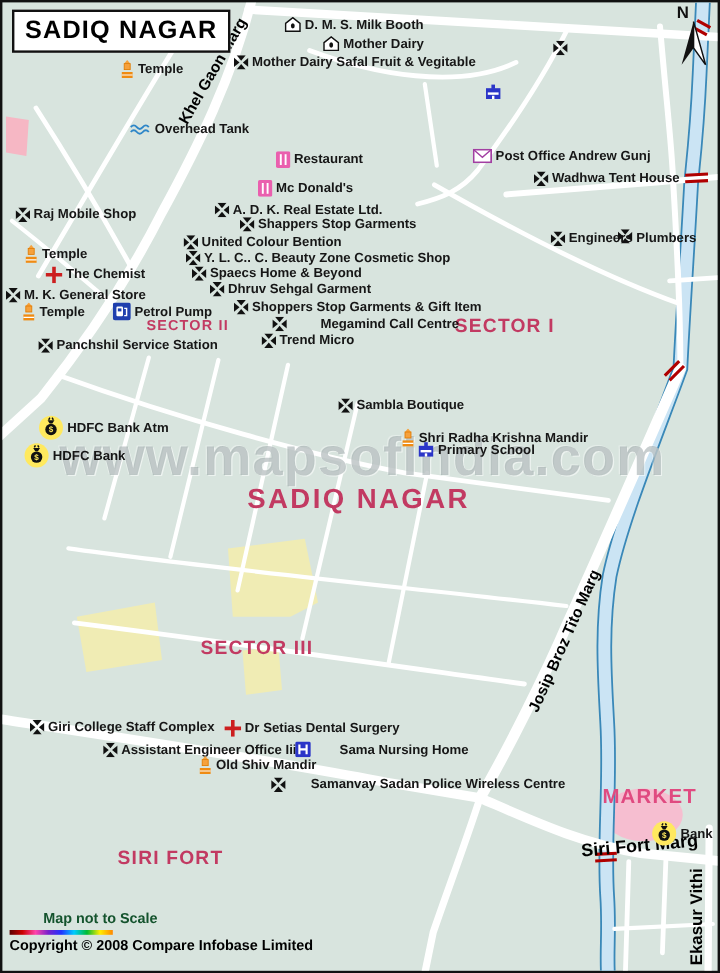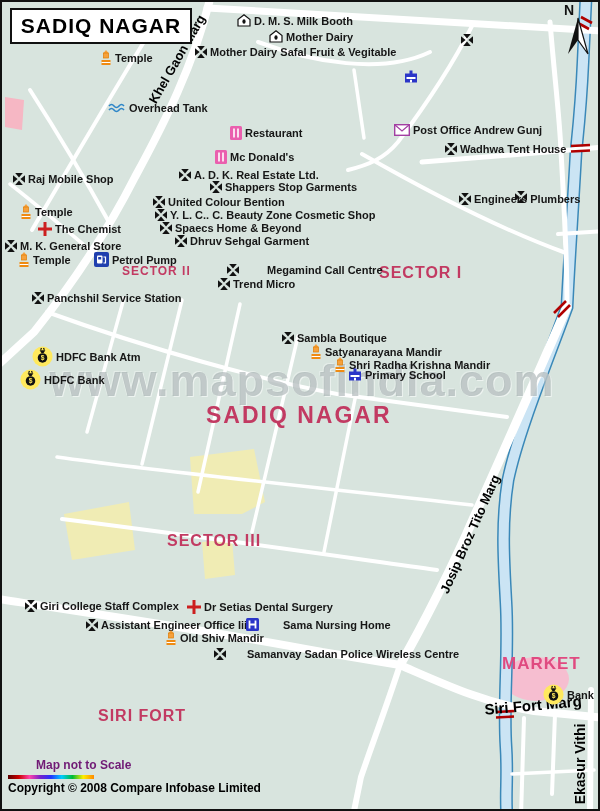--- a/index.html
+++ b/index.html
@@ -21,21 +21,21 @@
     color:rgba(125,138,140,0.42);
     text-shadow:1px 1px 0 rgba(255,255,255,0.55),-1px -1px 0 rgba(255,255,255,0.35);
     z-index:5;white-space:nowrap;
   }
   #north-label{position:absolute;left:562px;top:0px;font-size:14px;font-weight:bold;color:#111;z-index:20;}
   .poi{position:absolute;display:flex;align-items:center;gap:3px;z-index:15;white-space:nowrap;}
   .poi .lbl{font-size:11px;font-weight:700;color:#161616;}
   .poi .ic{display:inline-flex;line-height:0;}
   .area-label{position:absolute;font-weight:bold;color:#c23a62;letter-spacing:1px;z-index:12;white-space:nowrap;}
   .road-label{position:absolute;font-weight:bold;color:#000;z-index:11;white-space:nowrap;transform-origin:center;}
-  #footer-scale{position:absolute;left:6px;top:756px;font-size:12px;font-weight:bold;color:#701a75;z-index:20;padding-left:28px;}
+  #footer-scale{position:absolute;left:6px;top:756px;font-size:12px;font-weight:bold;color:#14532d;z-index:20;padding-left:28px;}
   #rainbow-bar{
     position:absolute;left:6px;top:773px;width:86px;height:4px;z-index:20;
     background:linear-gradient(to right,#5a0000,#cc0000,#ff44aa,#7722cc,#2233ff,#00ccff,#00bb33,#ffee00,#ff8800);
   }
   #footer-copyright{position:absolute;left:6px;top:779px;font-size:12px;font-weight:bold;color:#000;z-index:20;}
 </style>
 </head>
 <body>
 
 <div id="map">
@@ -196,21 +196,21 @@
             <g fill="#111">
               <polygon points="2.2,0 9.8,0 6,4.6"></polygon>
               <polygon points="2.2,12 9.8,12 6,7.4"></polygon>
               <polygon points="0,2.2 0,9.8 4.6,6"></polygon>
               <polygon points="12,2.2 12,9.8 7.4,6"></polygon>
             </g>
           </svg>
         </span>
         <span class="lbl">A. D. K. Real Estate Ltd.</span>
       </div>
-      <div class="poi" style="left: 208px; top: 179px;">
+      <div class="poi" style="left: 198px; top: 179px;">
         <span class="ic">
           <svg width="12" height="12" viewBox="0 0 12 12">
             <g fill="#111">
               <polygon points="2.2,0 9.8,0 6,4.6"></polygon>
               <polygon points="2.2,12 9.8,12 6,7.4"></polygon>
               <polygon points="0,2.2 0,9.8 4.6,6"></polygon>
               <polygon points="12,2.2 12,9.8 7.4,6"></polygon>
             </g>
           </svg>
         </span>
@@ -260,20 +260,33 @@
           <svg width="12" height="12" viewBox="0 0 12 12">
             <g fill="#111">
               <polygon points="2.2,0 9.8,0 6,4.6"></polygon>
               <polygon points="2.2,12 9.8,12 6,7.4"></polygon>
               <polygon points="0,2.2 0,9.8 4.6,6"></polygon>
               <polygon points="12,2.2 12,9.8 7.4,6"></polygon>
             </g>
           </svg>
         </span>
         <span class="lbl">Dhruv Sehgal Garment</span>
+      </div>
+      <div class="poi" style="left: 193px; top: 248px;">
+        <span class="ic">
+          <svg width="12" height="12" viewBox="0 0 12 12">
+            <g fill="#111">
+              <polygon points="2.2,0 9.8,0 6,4.6"></polygon>
+              <polygon points="2.2,12 9.8,12 6,7.4"></polygon>
+              <polygon points="0,2.2 0,9.8 4.6,6"></polygon>
+              <polygon points="12,2.2 12,9.8 7.4,6"></polygon>
+            </g>
+          </svg>
+        </span>
+        <span class="lbl">Shoppers Stop Garments &amp; Gift Item</span>
       </div>
       <div class="poi" style="left: 225px; top: 262px; gap: 28px;">
         <span class="ic">
           <svg width="12" height="12" viewBox="0 0 12 12">
             <g fill="#111">
               <polygon points="2.2,0 9.8,0 6,4.6"></polygon>
               <polygon points="2.2,12 9.8,12 6,7.4"></polygon>
               <polygon points="0,2.2 0,9.8 4.6,6"></polygon>
               <polygon points="12,2.2 12,9.8 7.4,6"></polygon>
             </g>
@@ -354,21 +367,21 @@
         <span class="ic">
           <svg width="15" height="15" viewBox="0 0 15 15">
             <rect width="15" height="15" rx="2" fill="#1f3fae"></rect>
             <rect x="3" y="3.5" width="5.5" height="8" rx="1" fill="#fff"></rect>
             <rect x="4.2" y="5" width="3" height="2.5" fill="#1f3fae"></rect>
             <path d="M9.5,5 h2 v6 h-2" stroke="#fff" stroke-width="1.2" fill="none"></path>
           </svg>
         </span>
         <span class="lbl">Petrol Pump</span>
       </div>
-      <div class="poi" style="left: 30px; top: 290px;">
+      <div class="poi" style="left: 30px; top: 280px;">
         <span class="ic">
           <svg width="12" height="12" viewBox="0 0 12 12">
             <g fill="#111">
               <polygon points="2.2,0 9.8,0 6,4.6"></polygon>
               <polygon points="2.2,12 9.8,12 6,7.4"></polygon>
               <polygon points="0,2.2 0,9.8 4.6,6"></polygon>
               <polygon points="12,2.2 12,9.8 7.4,6"></polygon>
             </g>
           </svg>
         </span>
@@ -404,177 +417,166 @@
             <g fill="#111">
               <polygon points="2.2,0 9.8,0 6,4.6"></polygon>
               <polygon points="2.2,12 9.8,12 6,7.4"></polygon>
               <polygon points="0,2.2 0,9.8 4.6,6"></polygon>
               <polygon points="12,2.2 12,9.8 7.4,6"></polygon>
             </g>
           </svg>
         </span>
         <span class="lbl">Sambla Boutique</span>
       </div>
-      <div class="poi" style="left: 308px; top: 342px;">
+      <div class="poi" style="left: 332px; top: 355px;">
         <span class="ic">
           <svg width="12" height="16" viewBox="0 0 12 16">
             <polygon points="6,0 8.5,3 3.5,3" fill="#f6a13c"></polygon>
             <rect x="3.5" y="3" width="5" height="5" fill="#f6a13c" stroke="#e07b00" stroke-width="0.7"></rect>
             <rect x="1.5" y="10" width="9" height="5" fill="#ef8b13"></rect>
             <line x1="1.5" y1="12.5" x2="10.5" y2="12.5" stroke="#fff" stroke-width="1"></line>
           </svg>
         </span>
-        <span class="lbl">Satyanarayana Mandir</span>
-      </div>
-      <div class="poi" style="left: 332px; top: 355px;">
+        <span class="lbl">Shri Radha Krishna Mandir</span>
+      </div>
+      <div class="poi" style="left: 346px; top: 366px;">
+        <span class="ic">
+          <svg width="14" height="13" viewBox="0 0 14 13">
+            <rect x="1" y="3.5" width="12" height="9" fill="#2b35c8"></rect>
+            <rect x="5.5" y="0.5" width="3" height="3.5" fill="#2b35c8"></rect>
+            <rect x="2.5" y="7" width="9" height="2" fill="#fff"></rect>
+            <rect x="6" y="9.8" width="2" height="2.7" fill="#fff"></rect>
+          </svg>
+        </span>
+        <span class="lbl">Primary School</span>
+      </div>
+      <div class="poi" style="left: 402px; top: 68px;">
+        <span class="ic">
+          <svg width="14" height="13" viewBox="0 0 14 13">
+            <rect x="1" y="3.5" width="12" height="9" fill="#2b35c8"></rect>
+            <rect x="5.5" y="0.5" width="3" height="3.5" fill="#2b35c8"></rect>
+            <rect x="2.5" y="7" width="9" height="2" fill="#fff"></rect>
+            <rect x="6" y="9.8" width="2" height="2.7" fill="#fff"></rect>
+          </svg>
+        </span>
+      </div>
+      <div class="poi" style="left: 392px; top: 122px;">
+        <span class="ic">
+          <svg width="16" height="12" viewBox="0 0 16 12">
+            <rect x="0.7" y="0.7" width="14.6" height="10.6" fill="#fff" stroke="#a23fa2" stroke-width="1.4"></rect>
+            <path d="M1,1 L8,7 L15,1" fill="none" stroke="#a23fa2" stroke-width="1.2"></path>
+          </svg>
+        </span>
+        <span class="lbl">Post Office Andrew Gunj</span>
+      </div>
+      <div class="poi" style="left: 443px; top: 141px;">
+        <span class="ic">
+          <svg width="12" height="12" viewBox="0 0 12 12">
+            <g fill="#111">
+              <polygon points="2.2,0 9.8,0 6,4.6"></polygon>
+              <polygon points="2.2,12 9.8,12 6,7.4"></polygon>
+              <polygon points="0,2.2 0,9.8 4.6,6"></polygon>
+              <polygon points="12,2.2 12,9.8 7.4,6"></polygon>
+            </g>
+          </svg>
+        </span>
+        <span class="lbl">Wadhwa Tent House</span>
+      </div>
+      <div class="poi" style="left: 457px; top: 155px; margin-top: 36px;">
+        <span class="ic">
+          <svg width="12" height="12" viewBox="0 0 12 12">
+            <g fill="#111">
+              <polygon points="2.2,0 9.8,0 6,4.6"></polygon>
+              <polygon points="2.2,12 9.8,12 6,7.4"></polygon>
+              <polygon points="0,2.2 0,9.8 4.6,6"></polygon>
+              <polygon points="12,2.2 12,9.8 7.4,6"></polygon>
+            </g>
+          </svg>
+        </span>
+        <span class="lbl">Engineers Plumbers</span>
+      </div>
+      <div class="poi" style="left: 513px; top: 189px;">
+        <span class="ic">
+          <svg width="12" height="12" viewBox="0 0 12 12">
+            <g fill="#111">
+              <polygon points="2.2,0 9.8,0 6,4.6"></polygon>
+              <polygon points="2.2,12 9.8,12 6,7.4"></polygon>
+              <polygon points="0,2.2 0,9.8 4.6,6"></polygon>
+              <polygon points="12,2.2 12,9.8 7.4,6"></polygon>
+            </g>
+          </svg>
+        </span>
+      </div>
+      <div class="poi" style="left: 459px; top: 32px;">
+        <span class="ic">
+          <svg width="12" height="12" viewBox="0 0 12 12">
+            <g fill="#111">
+              <polygon points="2.2,0 9.8,0 6,4.6"></polygon>
+              <polygon points="2.2,12 9.8,12 6,7.4"></polygon>
+              <polygon points="0,2.2 0,9.8 4.6,6"></polygon>
+              <polygon points="12,2.2 12,9.8 7.4,6"></polygon>
+            </g>
+          </svg>
+        </span>
+      </div>
+      <div class="poi" style="left: 23px; top: 598px;">
+        <span class="ic">
+          <svg width="12" height="12" viewBox="0 0 12 12">
+            <g fill="#111">
+              <polygon points="2.2,0 9.8,0 6,4.6"></polygon>
+              <polygon points="2.2,12 9.8,12 6,7.4"></polygon>
+              <polygon points="0,2.2 0,9.8 4.6,6"></polygon>
+              <polygon points="12,2.2 12,9.8 7.4,6"></polygon>
+            </g>
+          </svg>
+        </span>
+        <span class="lbl">Giri College Staff Complex</span>
+      </div>
+      <div class="poi" style="left: 185px; top: 598px;">
+        <span class="ic">
+          <svg width="14" height="14" viewBox="0 0 14 14">
+            <path d="M5.5,0 h3 v5.5 h5.5 v3 h-5.5 v5.5 h-3 v-5.5 h-5.5 v-3 h5.5 Z" fill="#cc1f1f"></path>
+          </svg>
+        </span>
+        <span class="lbl">Dr Setias Dental Surgery</span>
+      </div>
+      <div class="poi" style="left: 84px; top: 617px;">
+        <span class="ic">
+          <svg width="12" height="12" viewBox="0 0 12 12">
+            <g fill="#111">
+              <polygon points="2.2,0 9.8,0 6,4.6"></polygon>
+              <polygon points="2.2,12 9.8,12 6,7.4"></polygon>
+              <polygon points="0,2.2 0,9.8 4.6,6"></polygon>
+              <polygon points="12,2.2 12,9.8 7.4,6"></polygon>
+            </g>
+          </svg>
+        </span>
+        <span class="lbl">Assistant Engineer Office Iii</span>
+      </div>
+      <div class="poi" style="left: 244px; top: 616px; gap: 24px;">
+        <span class="ic">
+          <svg width="13" height="13" viewBox="0 0 13 13">
+            <rect width="13" height="13" rx="1.5" fill="#2b35c8"></rect>
+            <path d="M3.5,2.5 v8 M9.5,2.5 v8 M3.5,6.5 h6" stroke="#fff" stroke-width="1.8" fill="none"></path>
+          </svg>
+        </span>
+        <span class="lbl">Sama Nursing Home</span>
+      </div>
+      <div class="poi" style="left: 163px; top: 628px;">
         <span class="ic">
           <svg width="12" height="16" viewBox="0 0 12 16">
             <polygon points="6,0 8.5,3 3.5,3" fill="#f6a13c"></polygon>
             <rect x="3.5" y="3" width="5" height="5" fill="#f6a13c" stroke="#e07b00" stroke-width="0.7"></rect>
             <rect x="1.5" y="10" width="9" height="5" fill="#ef8b13"></rect>
             <line x1="1.5" y1="12.5" x2="10.5" y2="12.5" stroke="#fff" stroke-width="1"></line>
           </svg>
         </span>
-        <span class="lbl">Shri Radha Krishna Mandir</span>
-      </div>
-      <div class="poi" style="left: 346px; top: 366px;">
-        <span class="ic">
-          <svg width="14" height="13" viewBox="0 0 14 13">
-            <rect x="1" y="3.5" width="12" height="9" fill="#2b35c8"></rect>
-            <rect x="5.5" y="0.5" width="3" height="3.5" fill="#2b35c8"></rect>
-            <rect x="2.5" y="7" width="9" height="2" fill="#fff"></rect>
-            <rect x="6" y="9.8" width="2" height="2.7" fill="#fff"></rect>
-          </svg>
-        </span>
-        <span class="lbl">Primary School</span>
-      </div>
-      <div class="poi" style="left: 402px; top: 68px;">
-        <span class="ic">
-          <svg width="14" height="13" viewBox="0 0 14 13">
-            <rect x="1" y="3.5" width="12" height="9" fill="#2b35c8"></rect>
-            <rect x="5.5" y="0.5" width="3" height="3.5" fill="#2b35c8"></rect>
-            <rect x="2.5" y="7" width="9" height="2" fill="#fff"></rect>
-            <rect x="6" y="9.8" width="2" height="2.7" fill="#fff"></rect>
-          </svg>
-        </span>
-      </div>
-      <div class="poi" style="left: 392px; top: 122px;">
-        <span class="ic">
-          <svg width="16" height="12" viewBox="0 0 16 12">
-            <rect x="0.7" y="0.7" width="14.6" height="10.6" fill="#fff" stroke="#a23fa2" stroke-width="1.4"></rect>
-            <path d="M1,1 L8,7 L15,1" fill="none" stroke="#a23fa2" stroke-width="1.2"></path>
-          </svg>
-        </span>
-        <span class="lbl">Post Office Andrew Gunj</span>
-      </div>
-      <div class="poi" style="left: 443px; top: 141px;">
-        <span class="ic">
-          <svg width="12" height="12" viewBox="0 0 12 12">
-            <g fill="#111">
-              <polygon points="2.2,0 9.8,0 6,4.6"></polygon>
-              <polygon points="2.2,12 9.8,12 6,7.4"></polygon>
-              <polygon points="0,2.2 0,9.8 4.6,6"></polygon>
-              <polygon points="12,2.2 12,9.8 7.4,6"></polygon>
-            </g>
-          </svg>
-        </span>
-        <span class="lbl">Wadhwa Tent House</span>
-      </div>
-      <div class="poi" style="left: 457px; top: 155px; margin-top: 36px;">
-        <span class="ic">
-          <svg width="12" height="12" viewBox="0 0 12 12">
-            <g fill="#111">
-              <polygon points="2.2,0 9.8,0 6,4.6"></polygon>
-              <polygon points="2.2,12 9.8,12 6,7.4"></polygon>
-              <polygon points="0,2.2 0,9.8 4.6,6"></polygon>
-              <polygon points="12,2.2 12,9.8 7.4,6"></polygon>
-            </g>
-          </svg>
-        </span>
-        <span class="lbl">Engineers Plumbers</span>
-      </div>
-      <div class="poi" style="left: 513px; top: 189px;">
-        <span class="ic">
-          <svg width="12" height="12" viewBox="0 0 12 12">
-            <g fill="#111">
-              <polygon points="2.2,0 9.8,0 6,4.6"></polygon>
-              <polygon points="2.2,12 9.8,12 6,7.4"></polygon>
-              <polygon points="0,2.2 0,9.8 4.6,6"></polygon>
-              <polygon points="12,2.2 12,9.8 7.4,6"></polygon>
-            </g>
-          </svg>
-        </span>
-      </div>
-      <div class="poi" style="left: 459px; top: 32px;">
-        <span class="ic">
-          <svg width="12" height="12" viewBox="0 0 12 12">
-            <g fill="#111">
-              <polygon points="2.2,0 9.8,0 6,4.6"></polygon>
-              <polygon points="2.2,12 9.8,12 6,7.4"></polygon>
-              <polygon points="0,2.2 0,9.8 4.6,6"></polygon>
-              <polygon points="12,2.2 12,9.8 7.4,6"></polygon>
-            </g>
-          </svg>
-        </span>
-      </div>
-      <div class="poi" style="left: 23px; top: 598px;">
-        <span class="ic">
-          <svg width="12" height="12" viewBox="0 0 12 12">
-            <g fill="#111">
-              <polygon points="2.2,0 9.8,0 6,4.6"></polygon>
-              <polygon points="2.2,12 9.8,12 6,7.4"></polygon>
-              <polygon points="0,2.2 0,9.8 4.6,6"></polygon>
-              <polygon points="12,2.2 12,9.8 7.4,6"></polygon>
-            </g>
-          </svg>
-        </span>
-        <span class="lbl">Giri College Staff Complex</span>
-      </div>
-      <div class="poi" style="left: 185px; top: 598px;">
-        <span class="ic">
-          <svg width="14" height="14" viewBox="0 0 14 14">
-            <path d="M5.5,0 h3 v5.5 h5.5 v3 h-5.5 v5.5 h-3 v-5.5 h-5.5 v-3 h5.5 Z" fill="#cc1f1f"></path>
-          </svg>
-        </span>
-        <span class="lbl">Dr Setias Dental Surgery</span>
-      </div>
-      <div class="poi" style="left: 84px; top: 617px;">
-        <span class="ic">
-          <svg width="12" height="12" viewBox="0 0 12 12">
-            <g fill="#111">
-              <polygon points="2.2,0 9.8,0 6,4.6"></polygon>
-              <polygon points="2.2,12 9.8,12 6,7.4"></polygon>
-              <polygon points="0,2.2 0,9.8 4.6,6"></polygon>
-              <polygon points="12,2.2 12,9.8 7.4,6"></polygon>
-            </g>
-          </svg>
-        </span>
-        <span class="lbl">Assistant Engineer Office Iii</span>
-      </div>
-      <div class="poi" style="left: 244px; top: 616px; gap: 24px;">
-        <span class="ic">
-          <svg width="13" height="13" viewBox="0 0 13 13">
-            <rect width="13" height="13" rx="1.5" fill="#2b35c8"></rect>
-            <path d="M3.5,2.5 v8 M9.5,2.5 v8 M3.5,6.5 h6" stroke="#fff" stroke-width="1.8" fill="none"></path>
-          </svg>
-        </span>
-        <span class="lbl">Sama Nursing Home</span>
-      </div>
-      <div class="poi" style="left: 163px; top: 628px;">
-        <span class="ic">
-          <svg width="12" height="16" viewBox="0 0 12 16">
-            <polygon points="6,0 8.5,3 3.5,3" fill="#f6a13c"></polygon>
-            <rect x="3.5" y="3" width="5" height="5" fill="#f6a13c" stroke="#e07b00" stroke-width="0.7"></rect>
-            <rect x="1.5" y="10" width="9" height="5" fill="#ef8b13"></rect>
-            <line x1="1.5" y1="12.5" x2="10.5" y2="12.5" stroke="#fff" stroke-width="1"></line>
-          </svg>
-        </span>
         <span class="lbl">Old Shiv Mandir</span>
       </div>
-      <div class="poi" style="left: 212px; top: 646px; gap: 21px;">
+      <div class="poi" style="left: 224px; top: 646px; gap: 21px;">
         <span class="ic">
           <svg width="12" height="12" viewBox="0 0 12 12">
             <g fill="#111">
               <polygon points="2.2,0 9.8,0 6,4.6"></polygon>
               <polygon points="2.2,12 9.8,12 6,7.4"></polygon>
               <polygon points="0,2.2 0,9.8 4.6,6"></polygon>
               <polygon points="12,2.2 12,9.8 7.4,6"></polygon>
             </g>
           </svg>
         </span>

